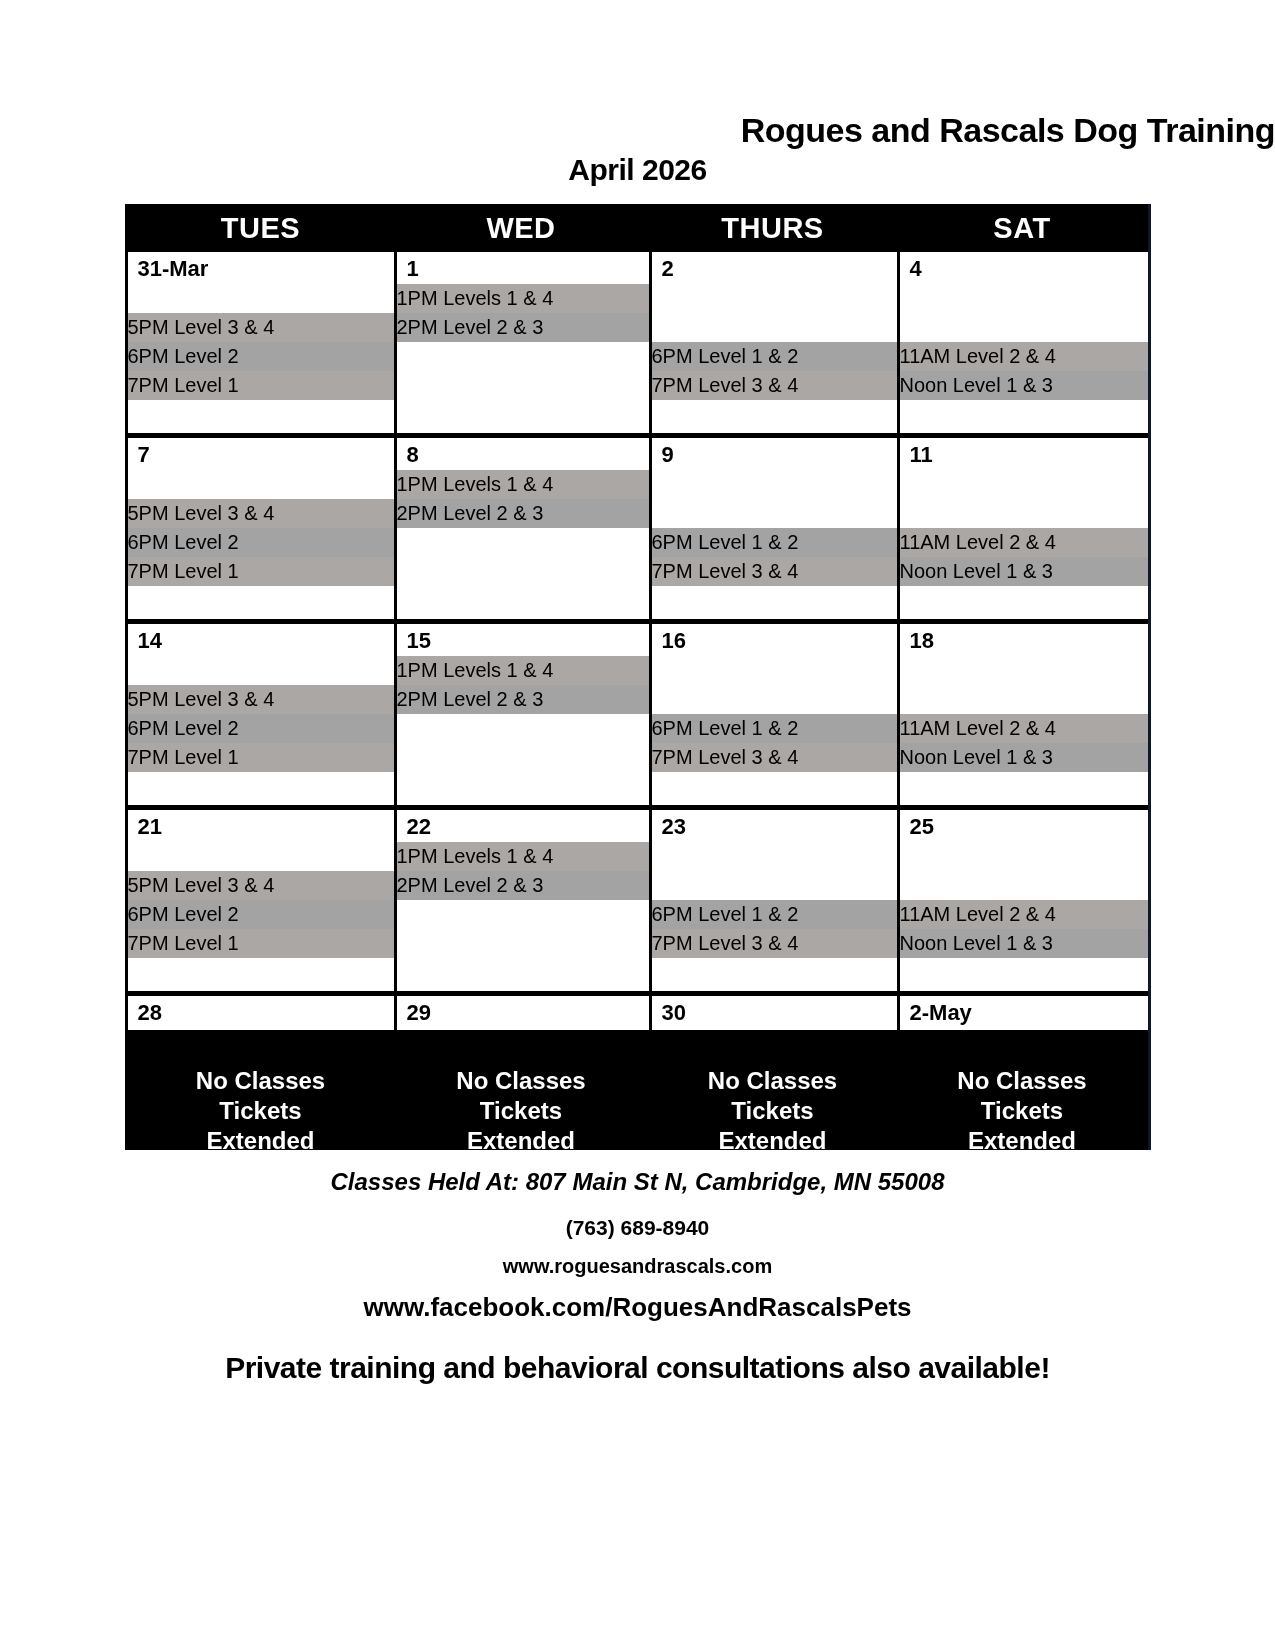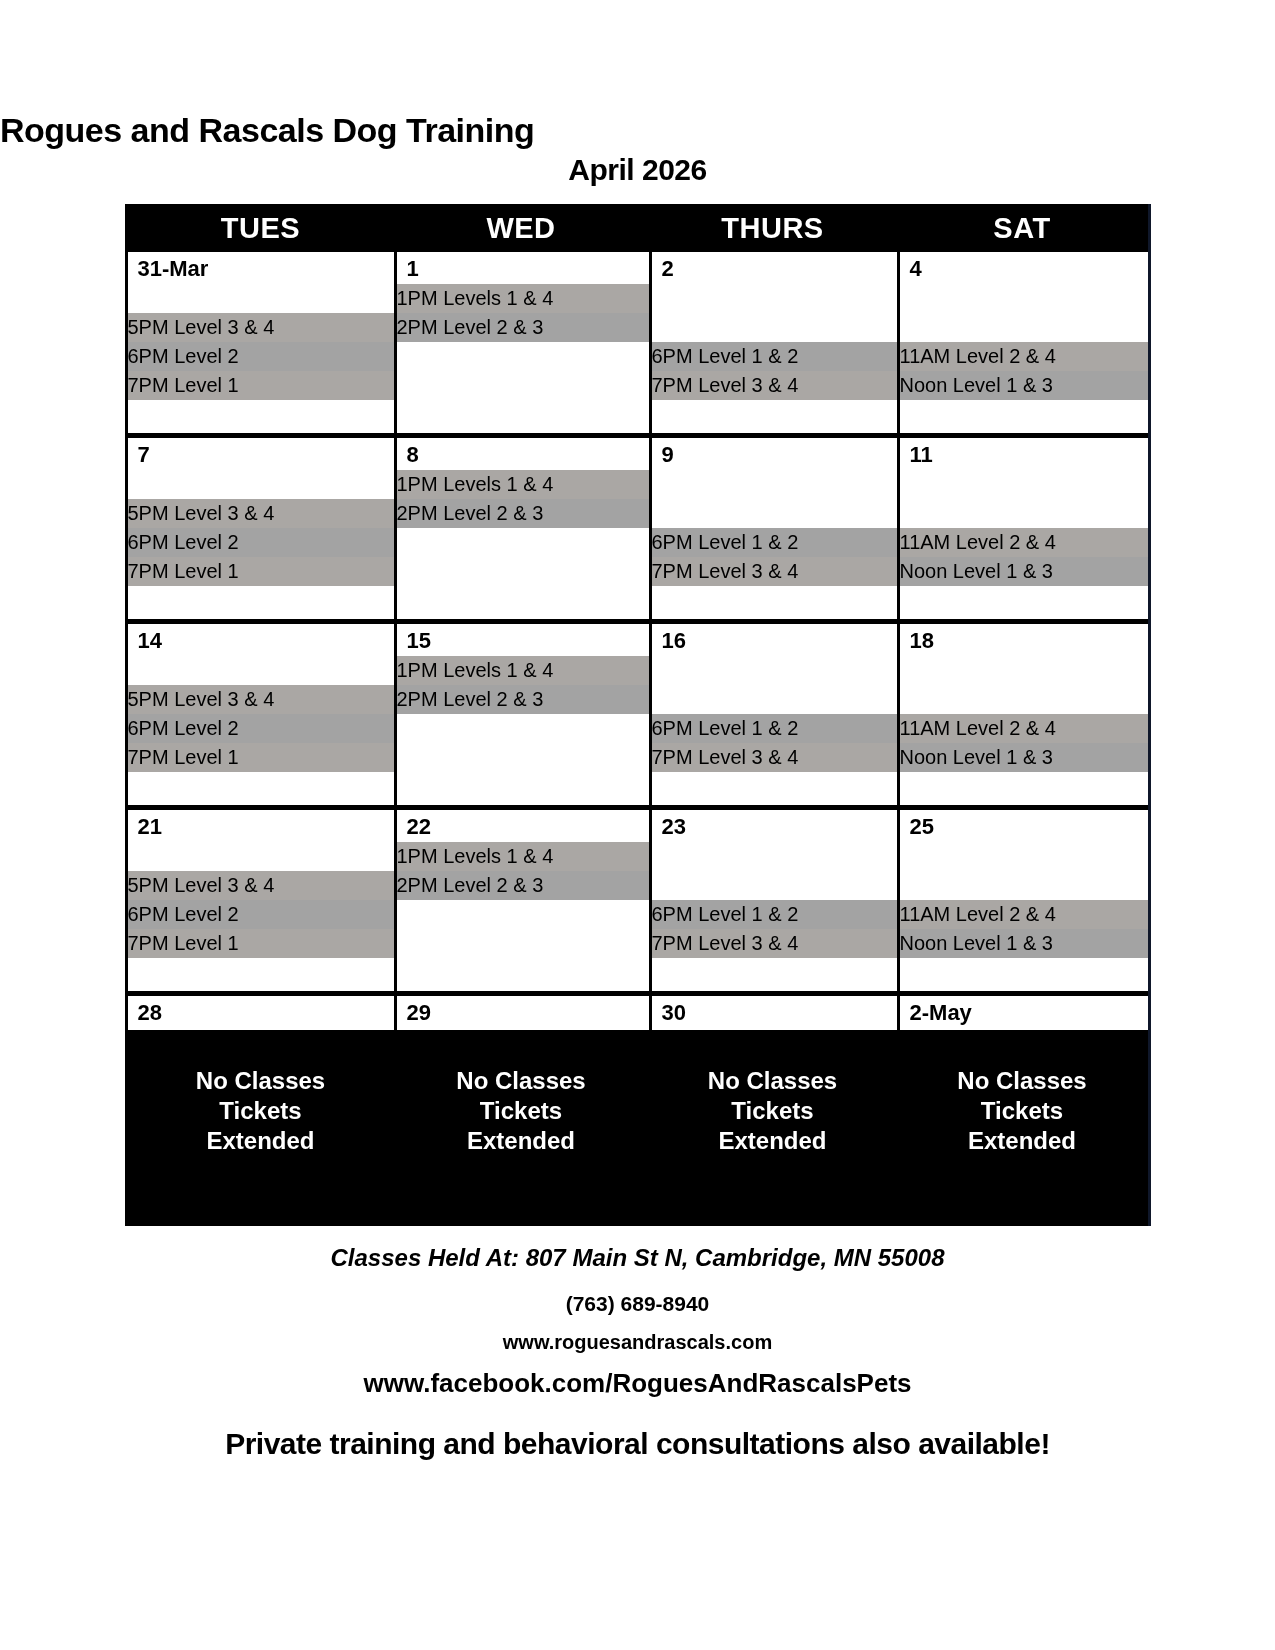--- a/index.html
+++ b/index.html
@@ -2,21 +2,21 @@
 <html><head>
 <meta charset="utf-8">
 <style>
   html,body{margin:0;padding:0;background:#ffffff;}
   .page{
     width:1275px;height:1650px;background:#ffffff;overflow:hidden;
     font-family:"Liberation Sans",sans-serif;color:#000;
     -webkit-font-smoothing:antialiased;
   }
   .title{
-    margin:0;padding-top:110px;text-align:left;
+    margin:0;padding-top:110px;text-align:right;
     font-size:34px;font-weight:bold;line-height:40px;letter-spacing:-0.5px;
   }
   .subtitle{
     margin:2px 0 0 0;text-align:center;
     font-size:30px;font-weight:bold;line-height:36px;letter-spacing:-0.5px;
   }
   
   .cal{
     width:1020px;margin:16px auto 0 auto;
     border-left:3px solid #000;border-right:3px solid #0f172a;
@@ -35,21 +35,21 @@
     font-size:22px;font-weight:bold;line-height:26px;
   }
   .slot{
     height:29px;line-height:29px;font-size:20px;text-align:left;
     white-space:nowrap;overflow:hidden;
   }
   .dark{background:#aaa7a4;}
   .light{background:#a3a3a3;}
   .final-dates{height:34px;background:#fff;}
   .final-dates .col{height:34px;}
-  .notice{background:#000;height:196px;}
+  .notice{background:#000;height:120px;}
   .notice .ncell{
     color:#fff;font-weight:bold;font-size:24px;line-height:30px;
     text-align:center;padding-top:36px;box-sizing:border-box;
   }
   
   .f-line{text-align:center;margin:0;}
   .f-address{margin-top:18px;font-size:24px;font-weight:bold;font-style:italic;}
   .f-phone{margin-top:20px;font-size:21px;font-weight:bold;}
   .f-website{margin-top:15px;font-size:20px;font-weight:bold;}
   .f-facebook{margin-top:14px;font-size:26px;font-weight:bold;}

